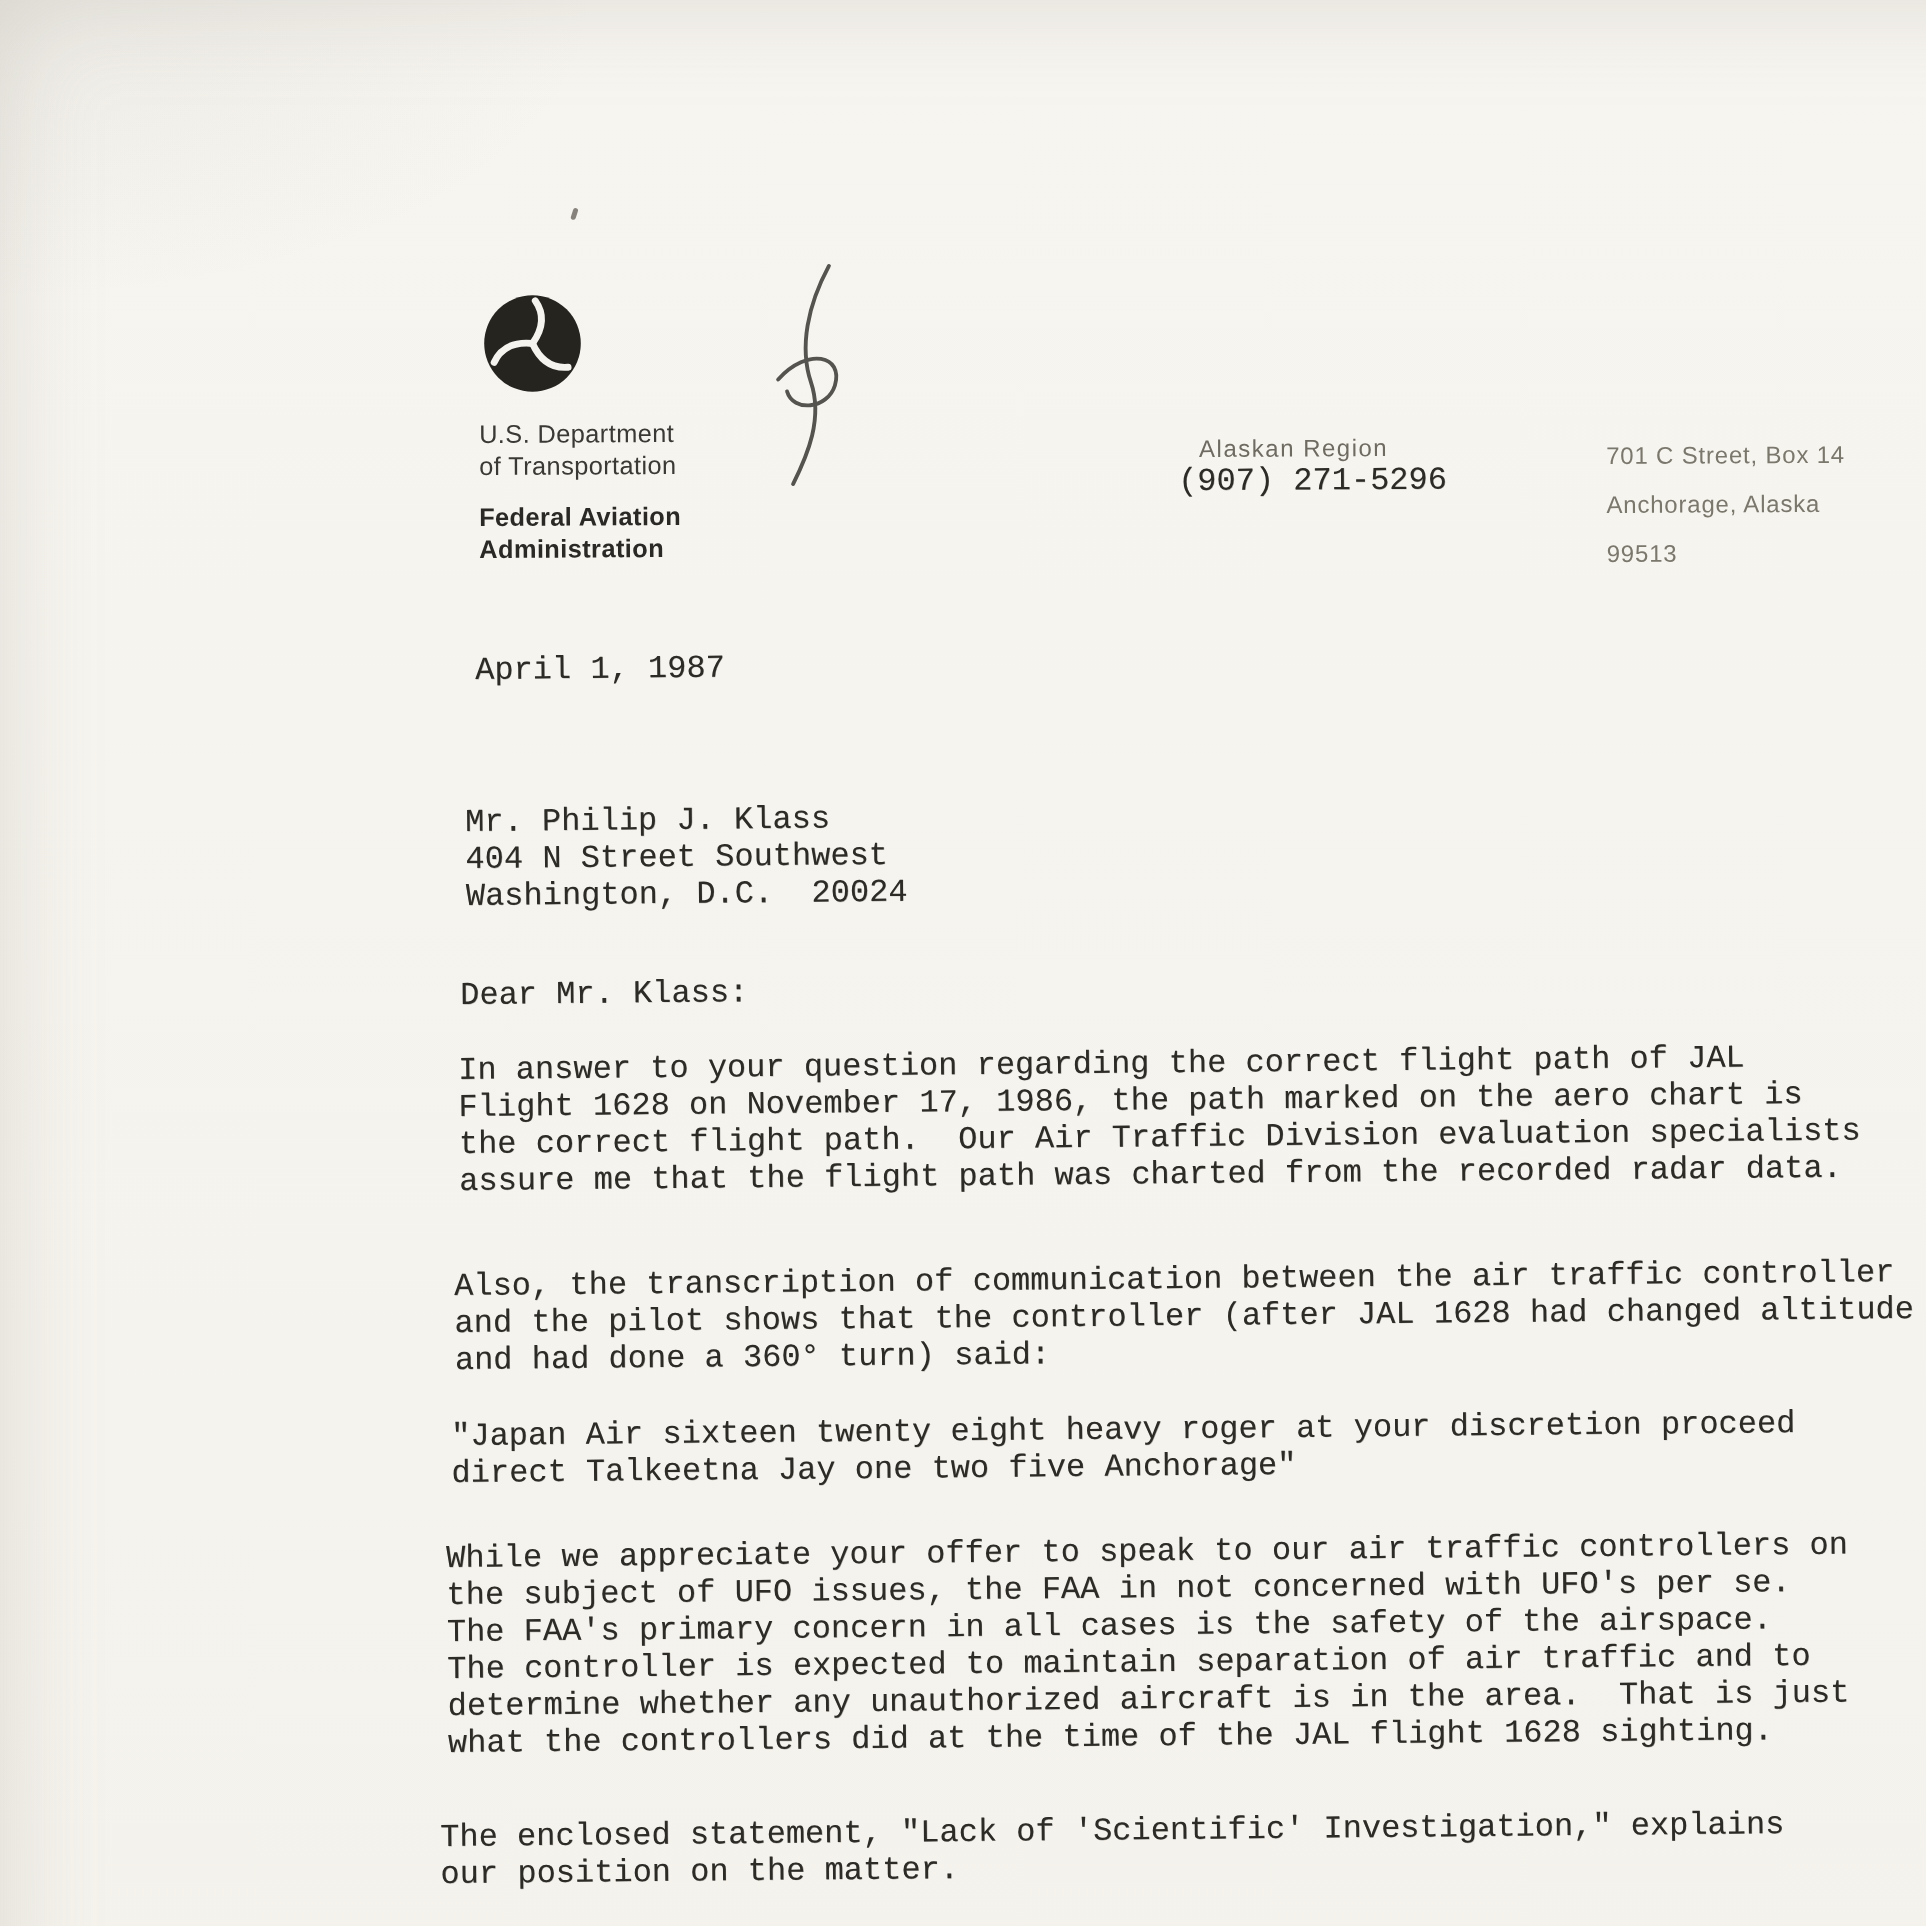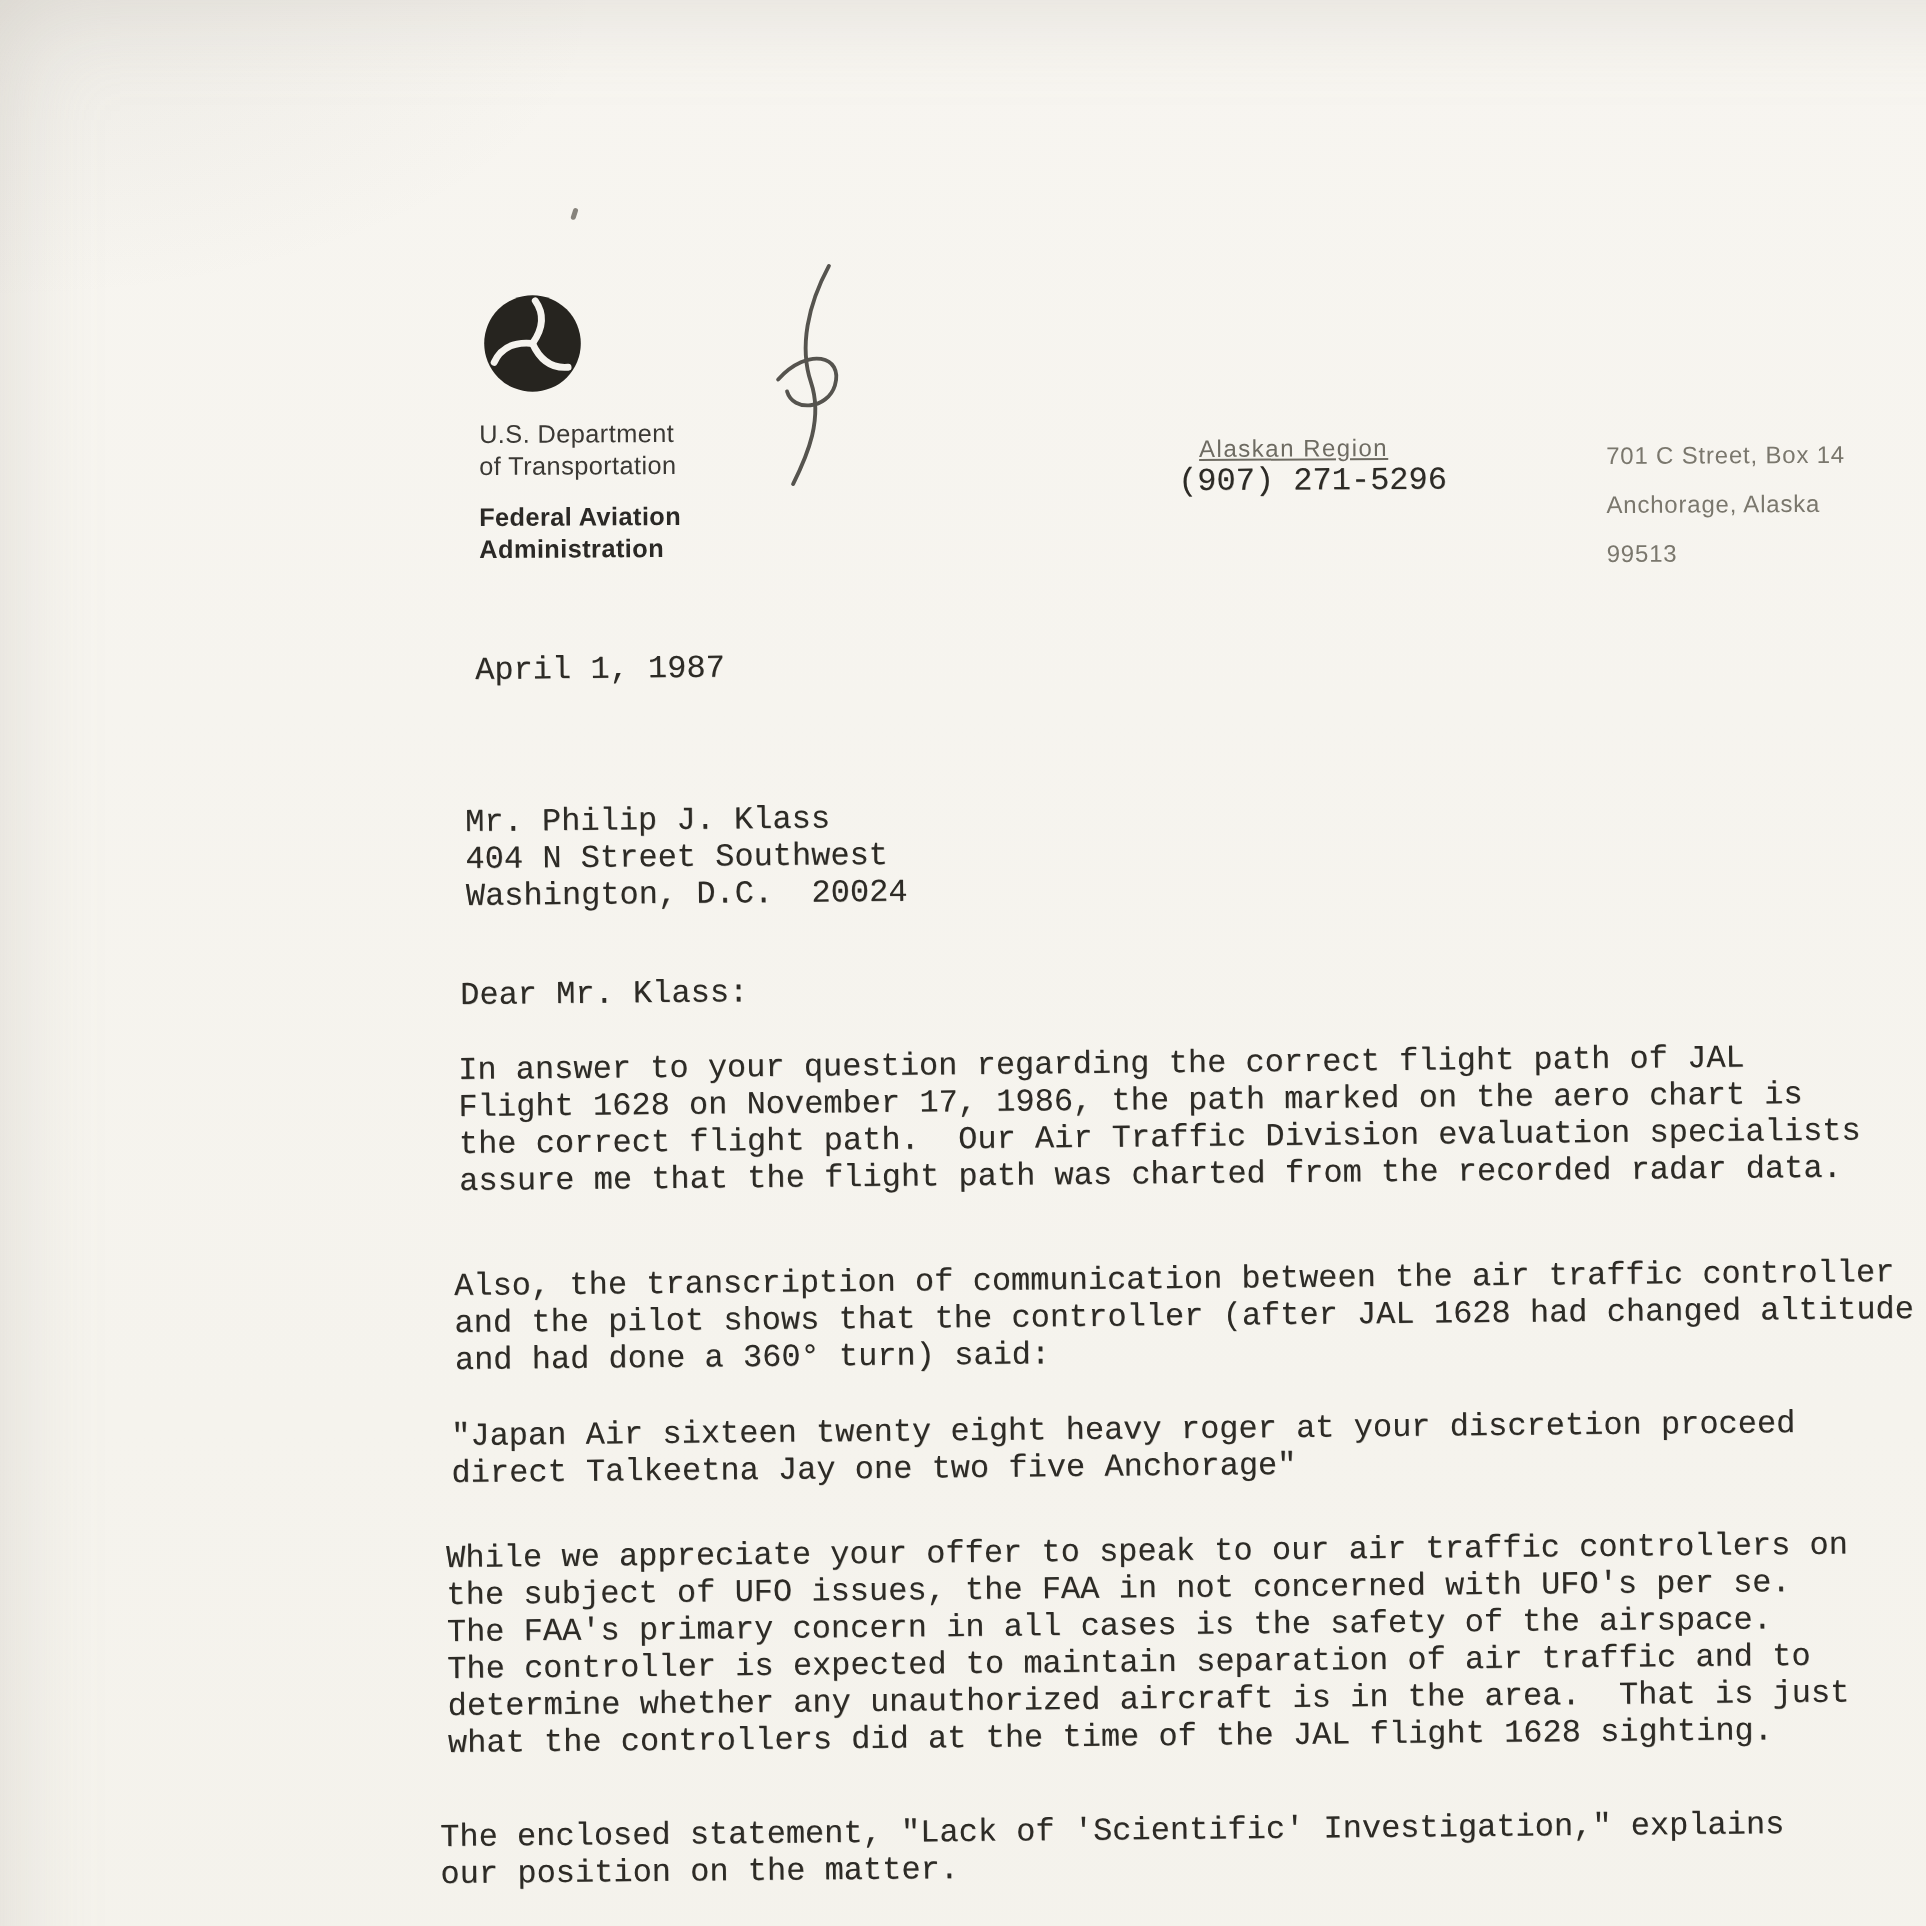--- a/index.html
+++ b/index.html
@@ -27,21 +27,21 @@
     color:#2d2b26;
     text-shadow:0.4px 0.4px 0.5px rgba(45,42,36,.35);
   }
   .line{white-space:pre;}
 
   
   .dot-logo{left:480px;top:291px;width:105px;height:105px;}
   .pen-flourish{left:742px;top:254px;width:135px;height:239px;}
   .agency{left:479px;top:418px;font-size:25.4px;line-height:32px;color:#3b3935;letter-spacing:0.4px;}
   .admin{left:479px;top:501px;font-size:25.4px;line-height:32px;color:#2b2926;font-weight:700;letter-spacing:0.4px;}
-  .region{left:1199px;top:435px;font-size:24px;color:#6e6b62;letter-spacing:1.5px;text-decoration:underline;}
+  .region{left:1199px;top:435px;font-size:24px;color:#6e6b62;letter-spacing:1.5px;}
   .phone{left:1178px;top:464px;font-size:32px;line-height:35px;}
   .hq-address{left:1606px;top:431px;font-size:24px;line-height:49px;color:#7a776d;letter-spacing:0.8px;}
 
   
   .date{left:475px;top:652px;}
   .recipient{left:465px;top:804px;}
   .salutation{left:460px;top:977px;}
   .p0{left:458px;top:1052px;}
   .p1{left:454px;top:1268px;}
   .p2{left:451px;top:1418px;}

